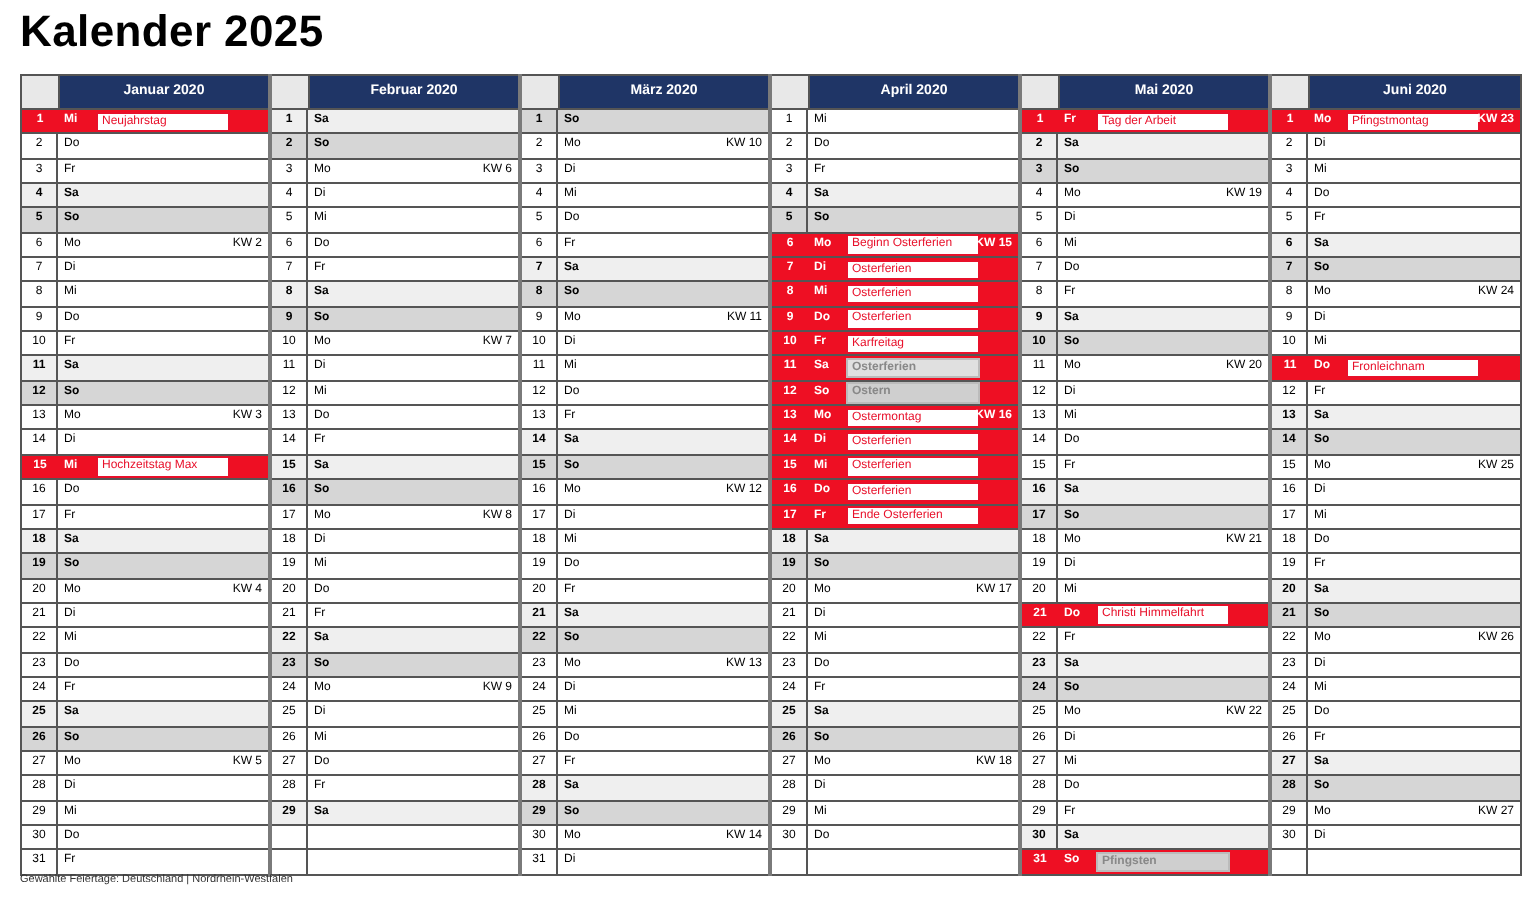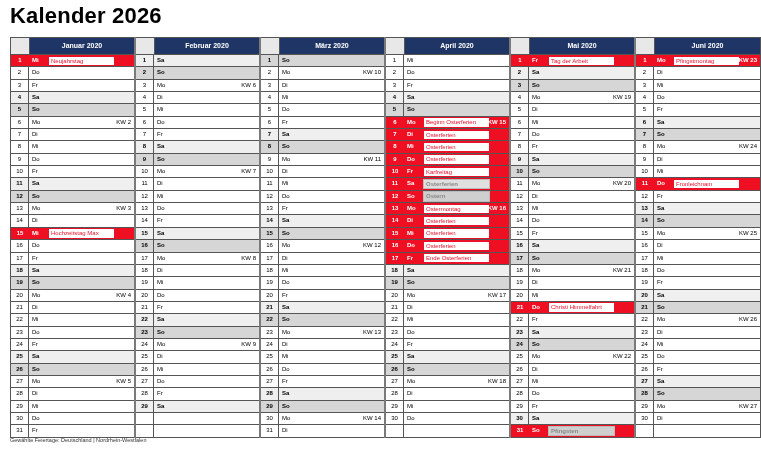--- a/index.html
+++ b/index.html
@@ -25,21 +25,21 @@
   .red .hol{background:#fff;border:1px solid #e8102a;margin:0.5px 0;box-sizing:border-box;line-height:9px;max-width:67px;}
   .red.gray .hol{background:#e0e0e0;color:#888;font-weight:bold;border-color:#bbb;}
   .red.grayso .hol{background:#cfcfcf;color:#888;font-weight:bold;border-color:#bbb;}
   .red .kw{color:#fff;font-weight:bold;}
   .empty .n,.empty .c{background:#fff;}
   .footer{position:absolute;left:10px;top:437px;font-size:5.5px;color:#333;}
 </style>
 </head>
 <body>
 
-<div class="title">Kalender 2026</div>
+<div class="title">Kalender 2025</div>
 <div class="cal" id="cal">
     <div class="month">
       <div class="mhead">
         <div class="hn"></div>
         <div class="hl">Januar 2020</div>
       </div>
       <div class="row red">
         <div class="n">1</div>
         <div class="c">
           <span class="wd">Mi</span>

